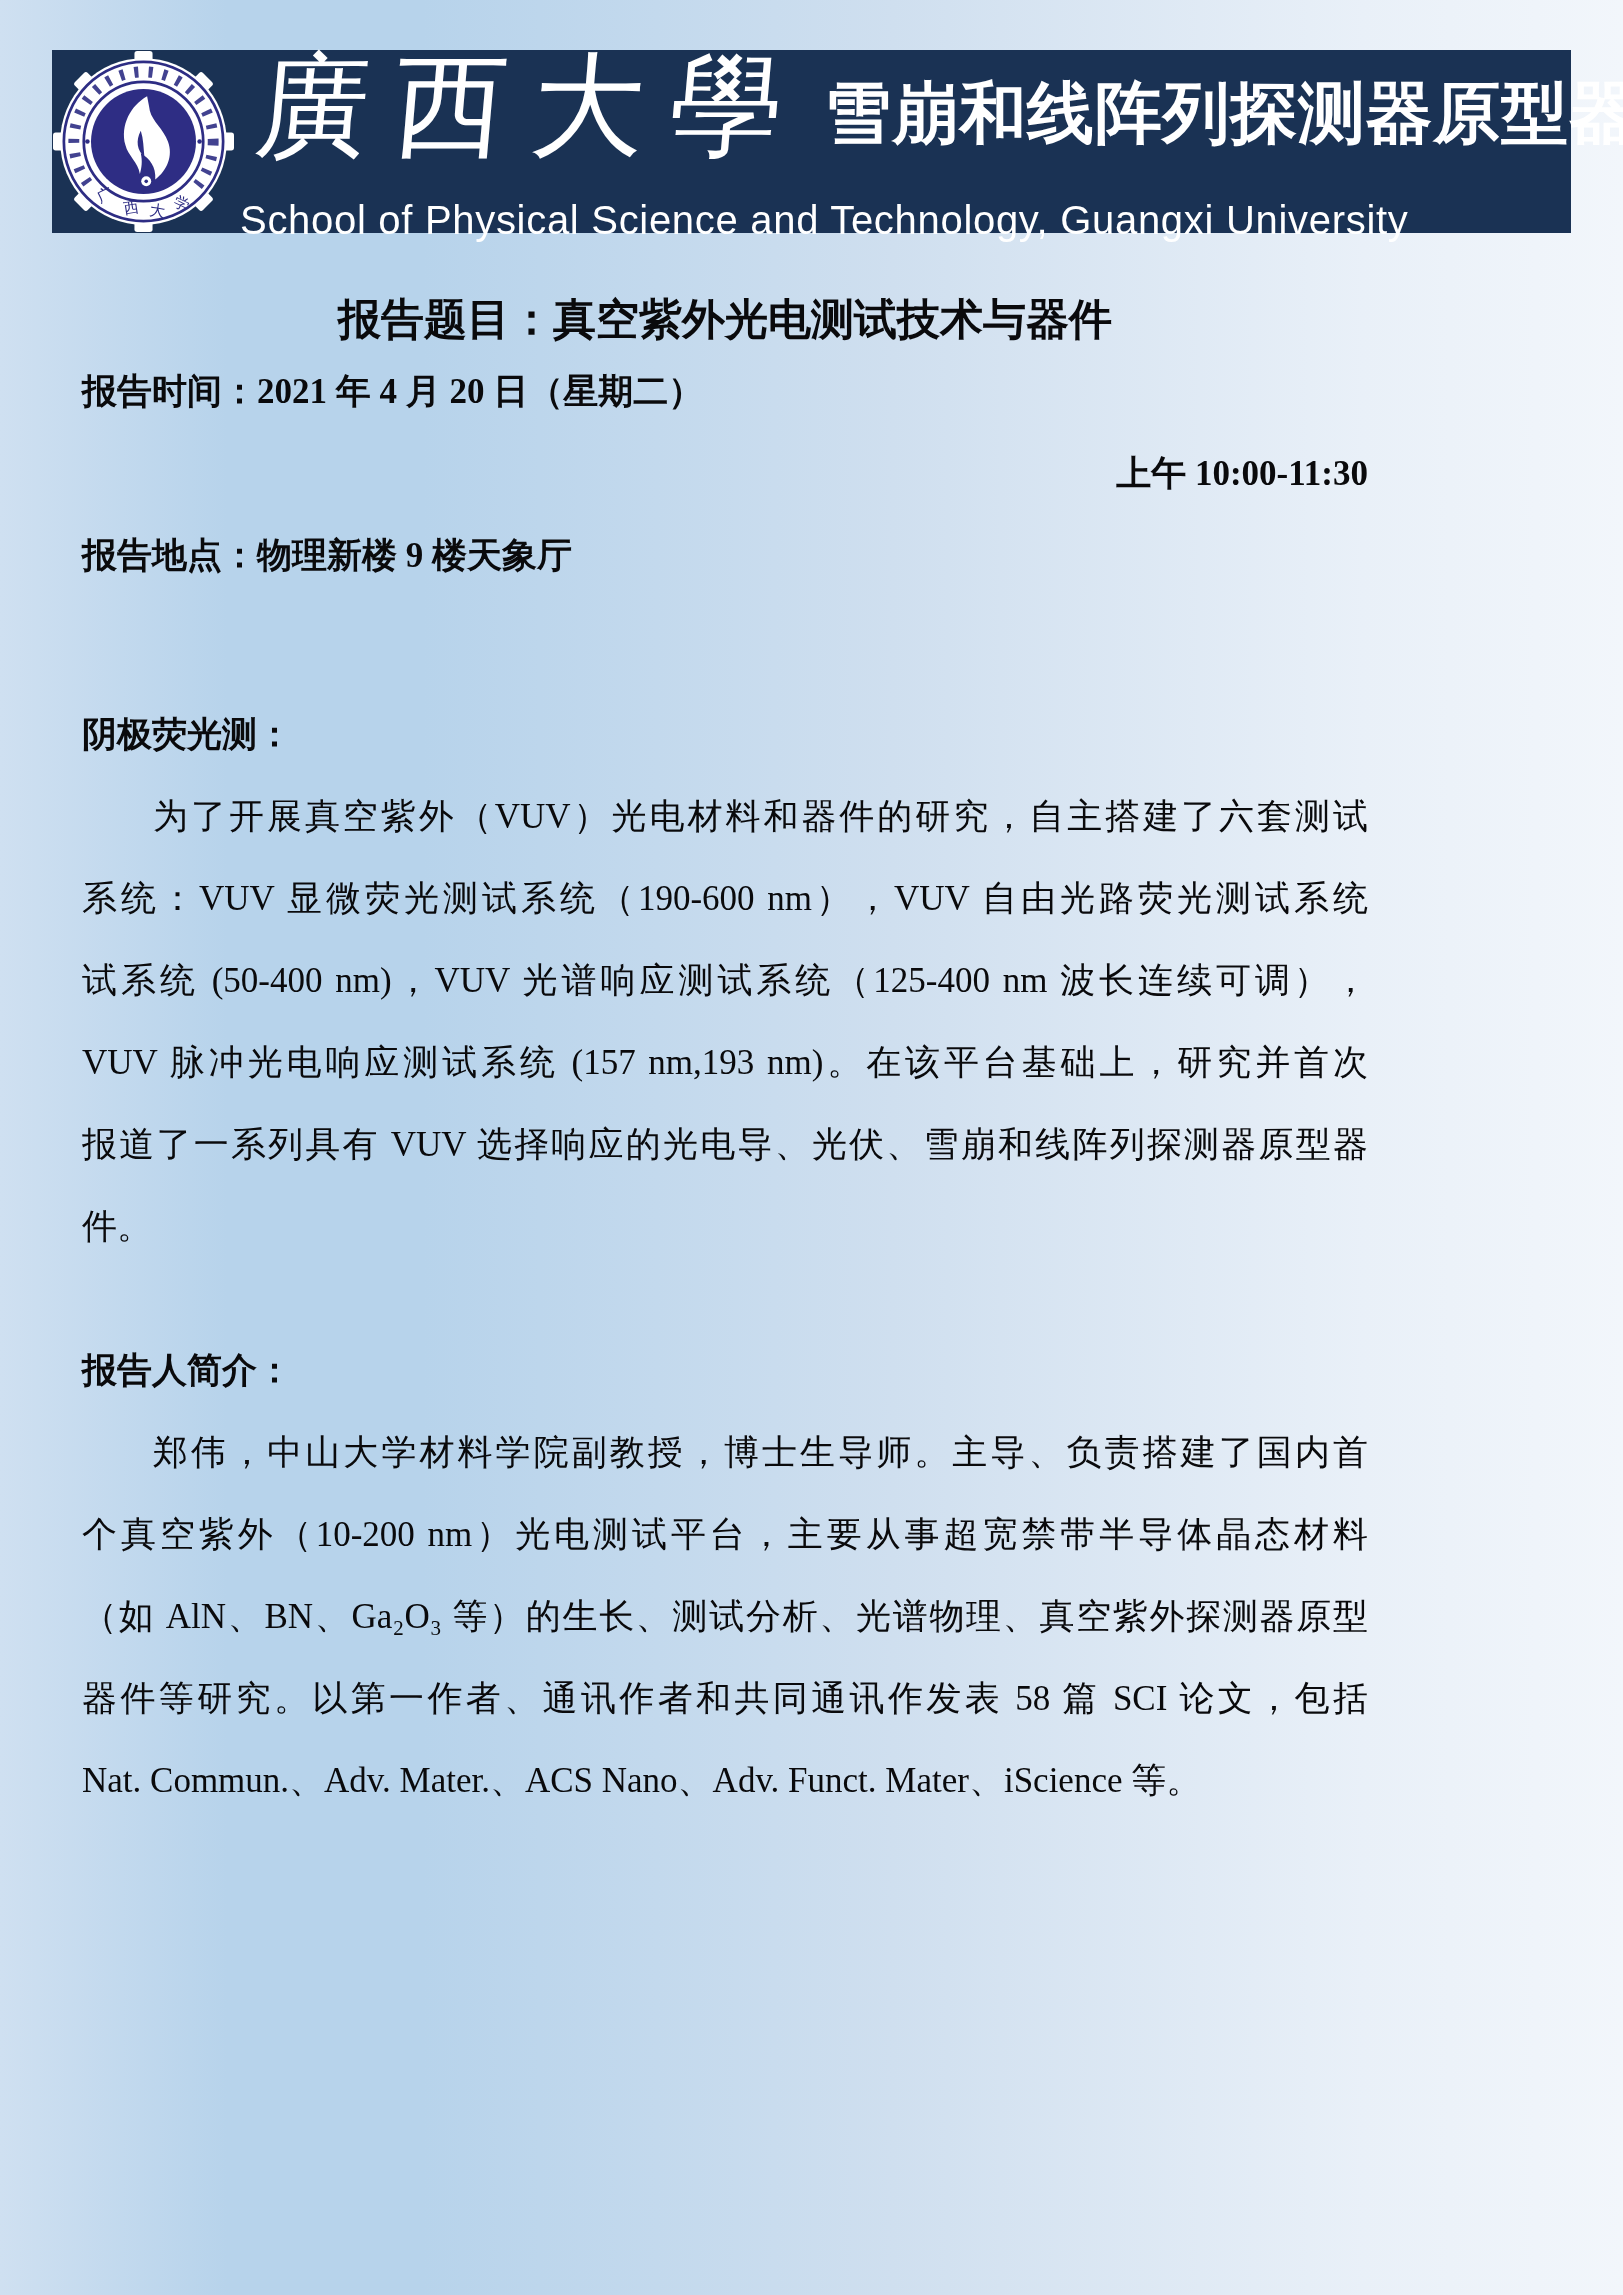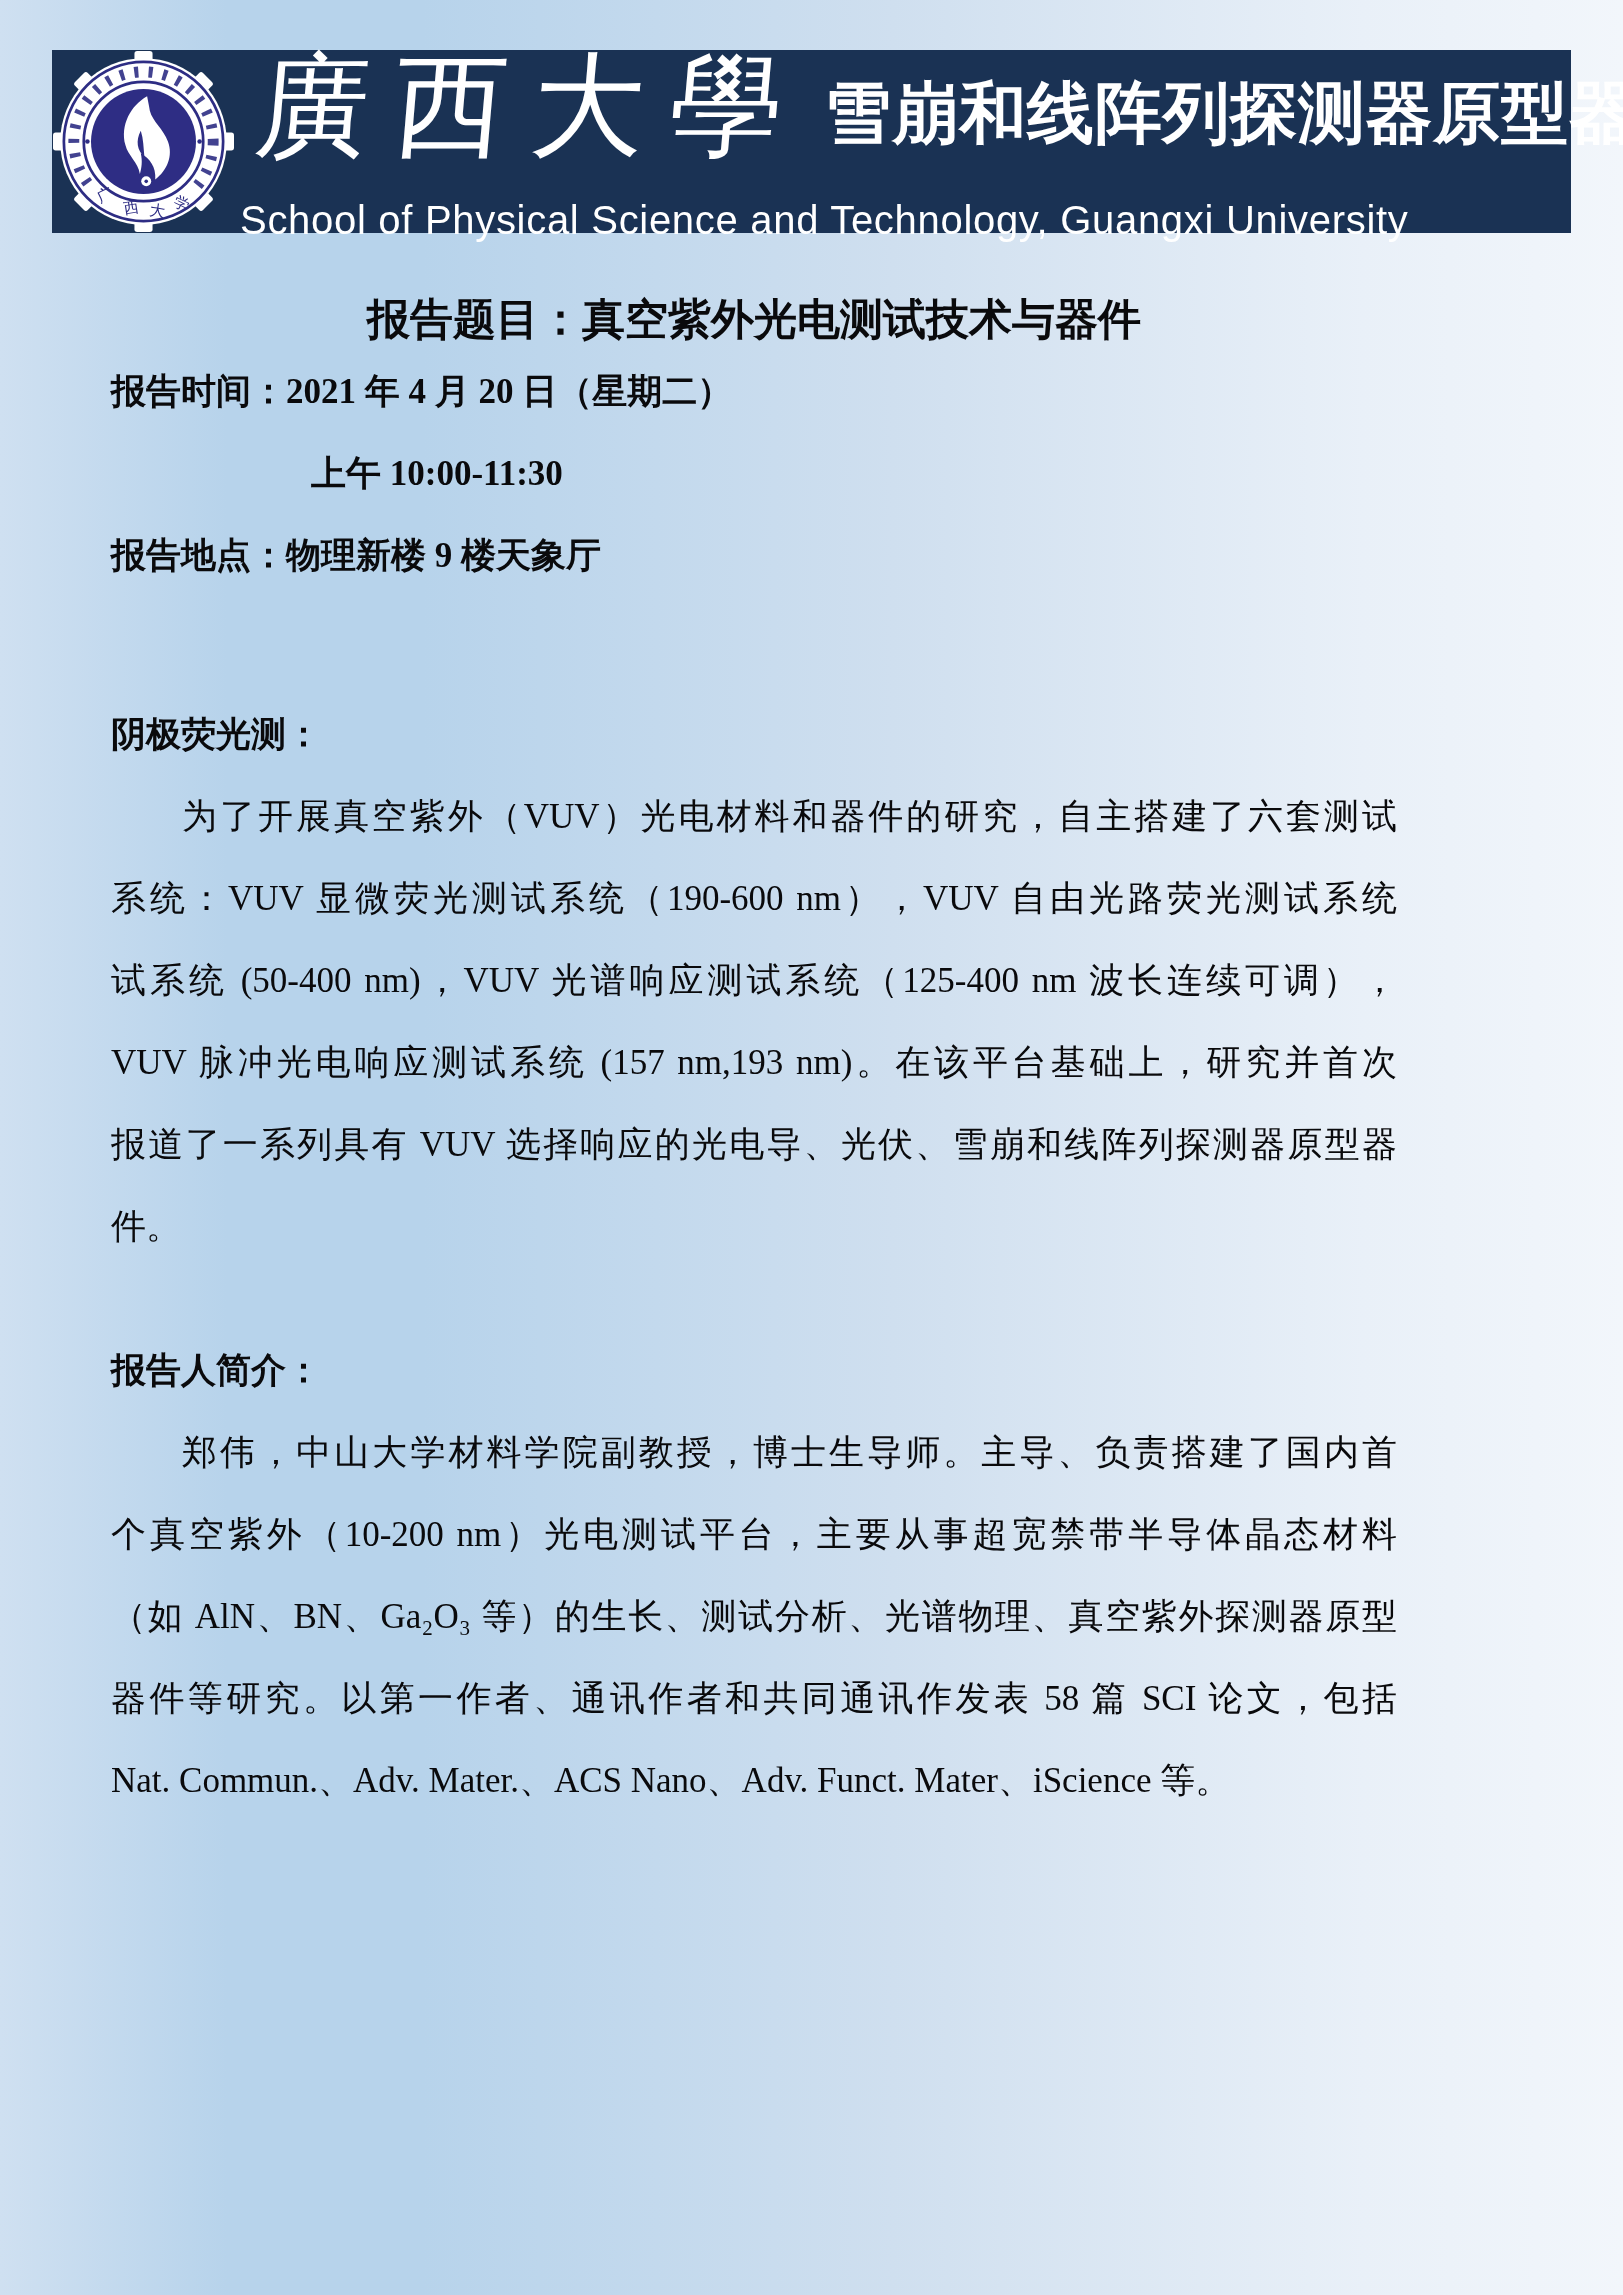--- a/index.html
+++ b/index.html
@@ -47,36 +47,36 @@
   .en {
     position:absolute; left:188px; top:149px;
     font-size:40px; line-height:42px; letter-spacing:0.7px;
     color:var(--banner_text,#ffffff);
     font-family:'Liberation Sans','DejaVu Sans',sans-serif;
     white-space:nowrap;
   }
 
   
   .content {
-    margin-left:111px;
+    margin-left:82px;
     width:1286px;
     color:var(--ink,#0a0a0c);
     font-size:35px;
   }
   .title {
     margin-top:56px;
     font-size:43px; font-weight:700;
     line-height:62px;
     text-align:center;
     white-space:nowrap;
   }
   .line { line-height:82px; white-space:nowrap; }
   .bold { font-weight:700; }
   .first-info { margin-top:14.4px; }
-  .sub { padding-left:200px; }
+  .sub { padding-left:200px;text-align:right; }
   .jline {
     white-space:normal;
     text-align:justify;
     text-align-last:justify;
   }
   .lastline { text-align:left; text-align-last:left; }
   .indent2 { text-indent:71px; }
   .abstract-heading { margin-top:97px; }
   .bio-heading { margin-top:62px; }
 </style>

